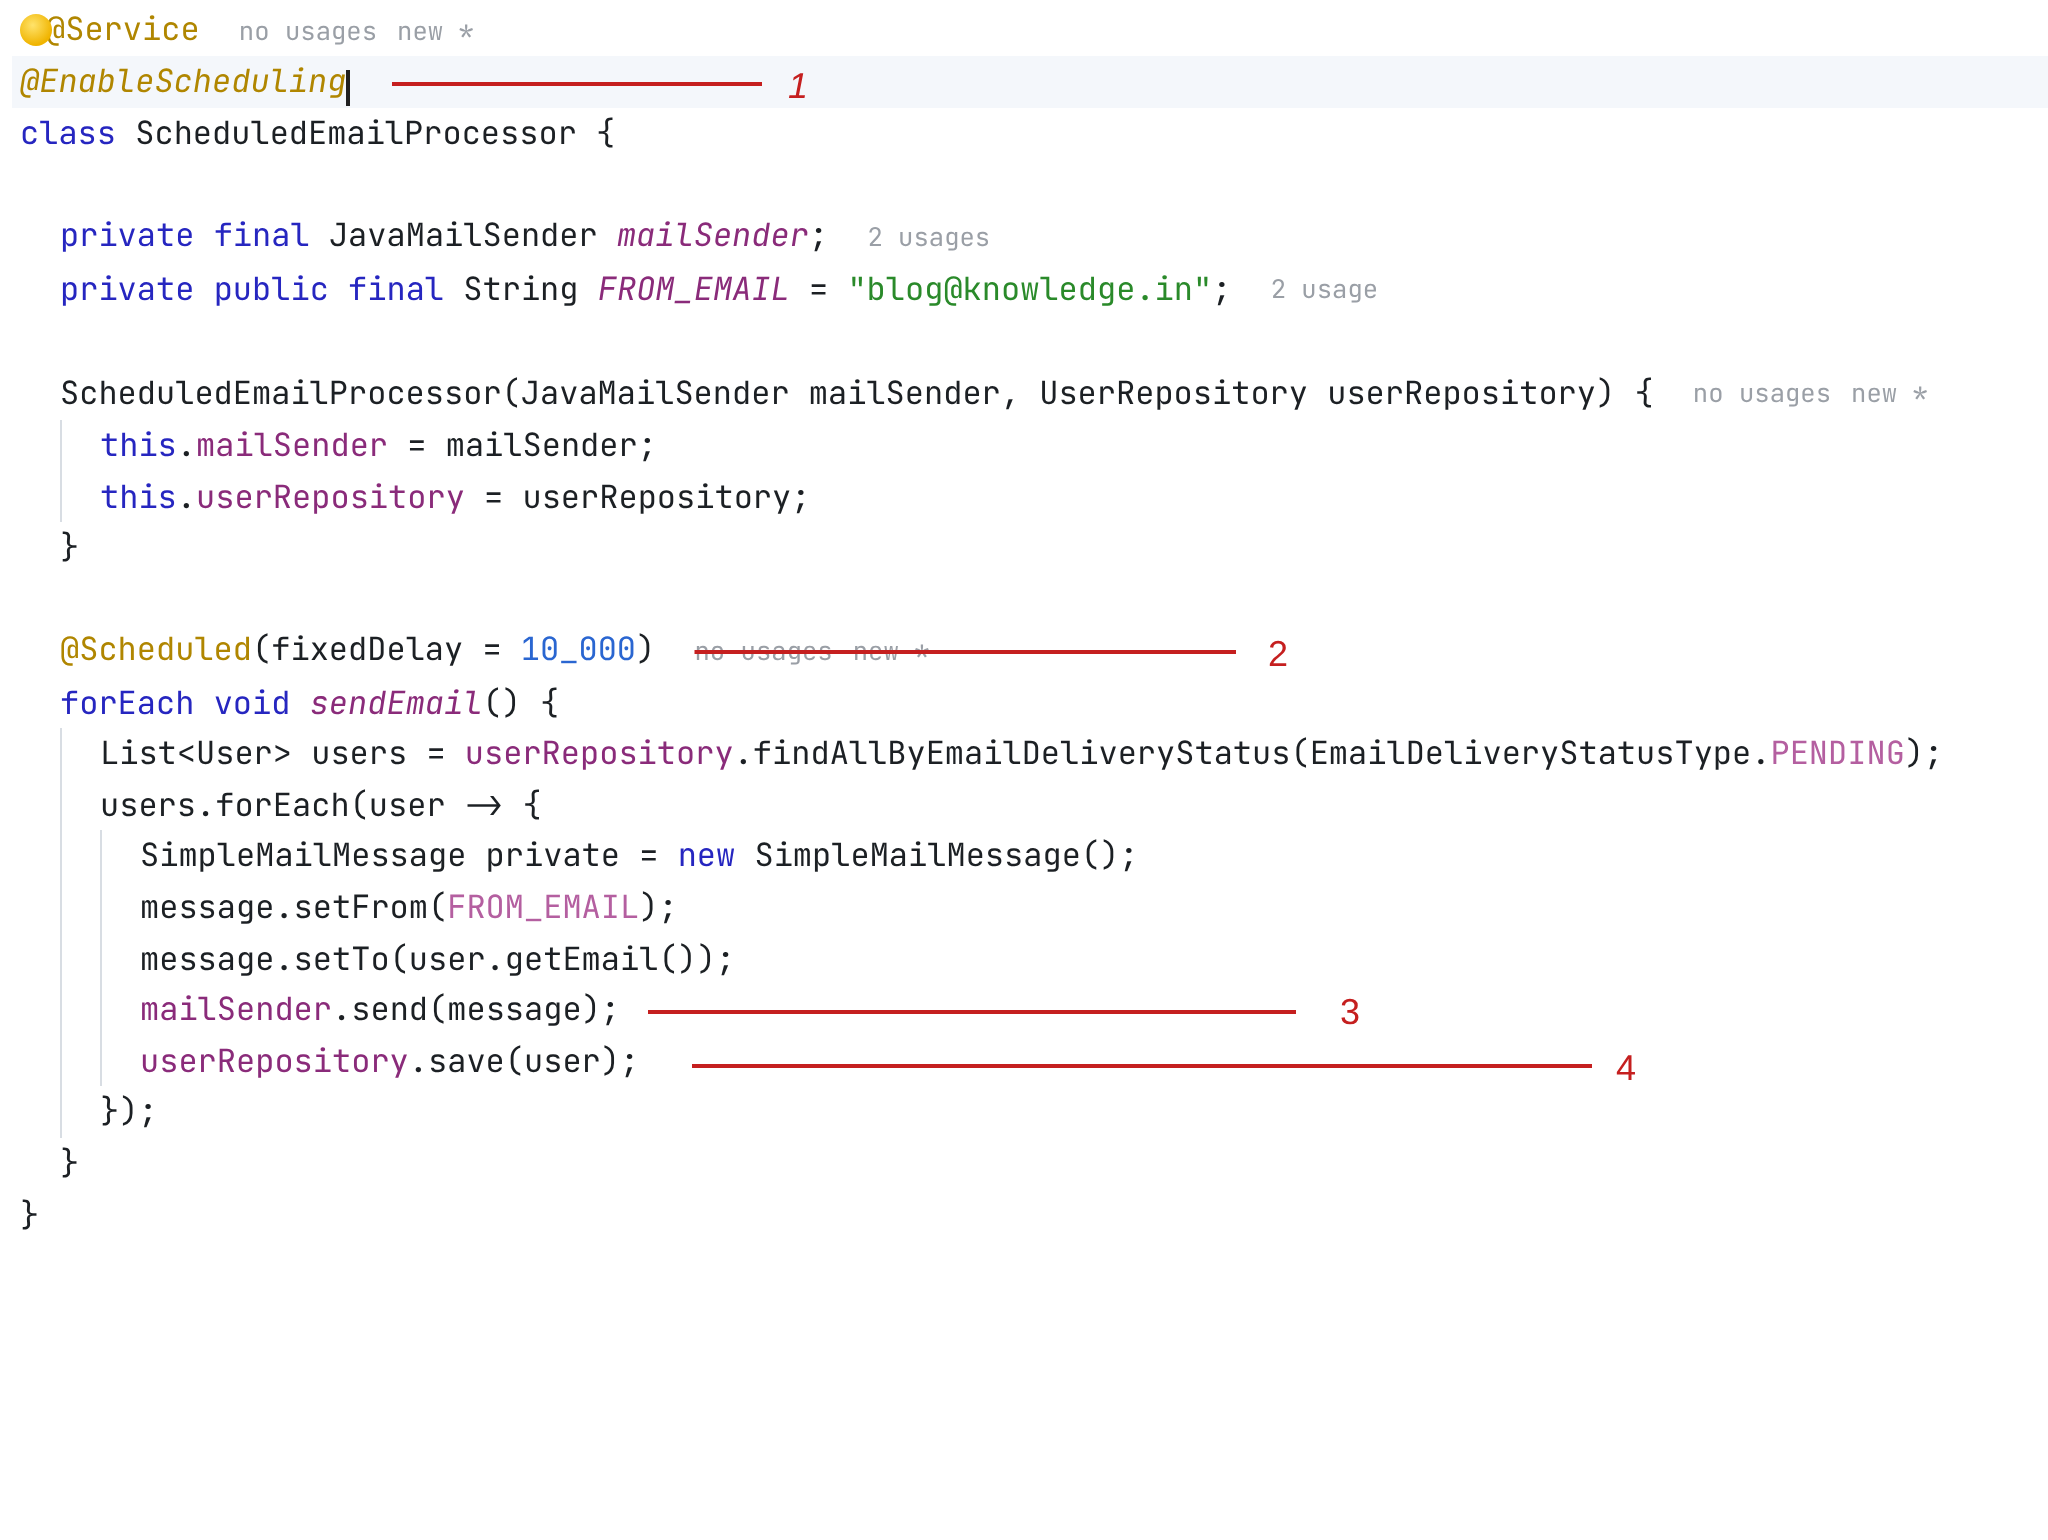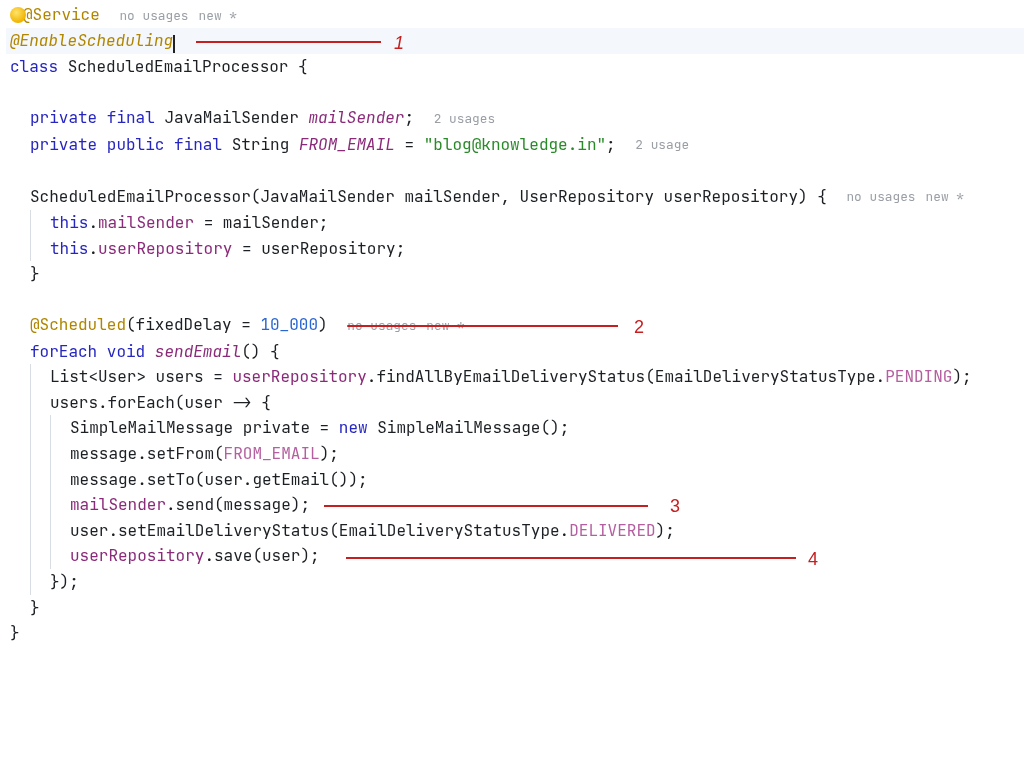--- a/index.html
+++ b/index.html
@@ -128,23 +128,20 @@
   <div class="row">
     <span class="ind ind1"></span><span class="guide"></span><span class="ind ind1"></span><span class="guide"></span><span class="ind ind1"></span><span>message.setTo(user.getEmail());</span>
   </div>
 
   <div class="row" style="position:relative;">
     <span class="ind ind1"></span><span class="guide"></span><span class="ind ind1"></span><span class="guide"></span><span class="ind ind1"></span><span class="declN">mailSender</span><span>.send(message);</span>
     <span class="arrow" style="left:318px;width:324px;top:13px;"></span>
     <span class="arrowLabel" style="left:664px;top:0px;">3</span>
   </div>
 
-  <div class="row">
-    <span class="ind ind1"></span><span class="guide"></span><span class="ind ind1"></span><span class="guide"></span><span class="ind ind1"></span><span>user.setEmailDeliveryStatus(EmailDeliveryStatusType.</span><span class="const">DELIVERED</span><span>);</span>
-  </div>
 
   <div class="row" style="position:relative;">
     <span class="ind ind1"></span><span class="guide"></span><span class="ind ind1"></span><span class="guide"></span><span class="ind ind1"></span><span class="declN">userRepository</span><span>.save(user);</span>
     <span class="arrow" style="left:340px;width:450px;top:14px;"></span>
     <span class="arrowLabel" style="left:802px;top:2px;">4</span>
   </div>
 
   <div class="row">
     <span class="ind ind1"></span><span class="guide"></span><span class="ind ind1"></span><span>});</span>
   </div>

